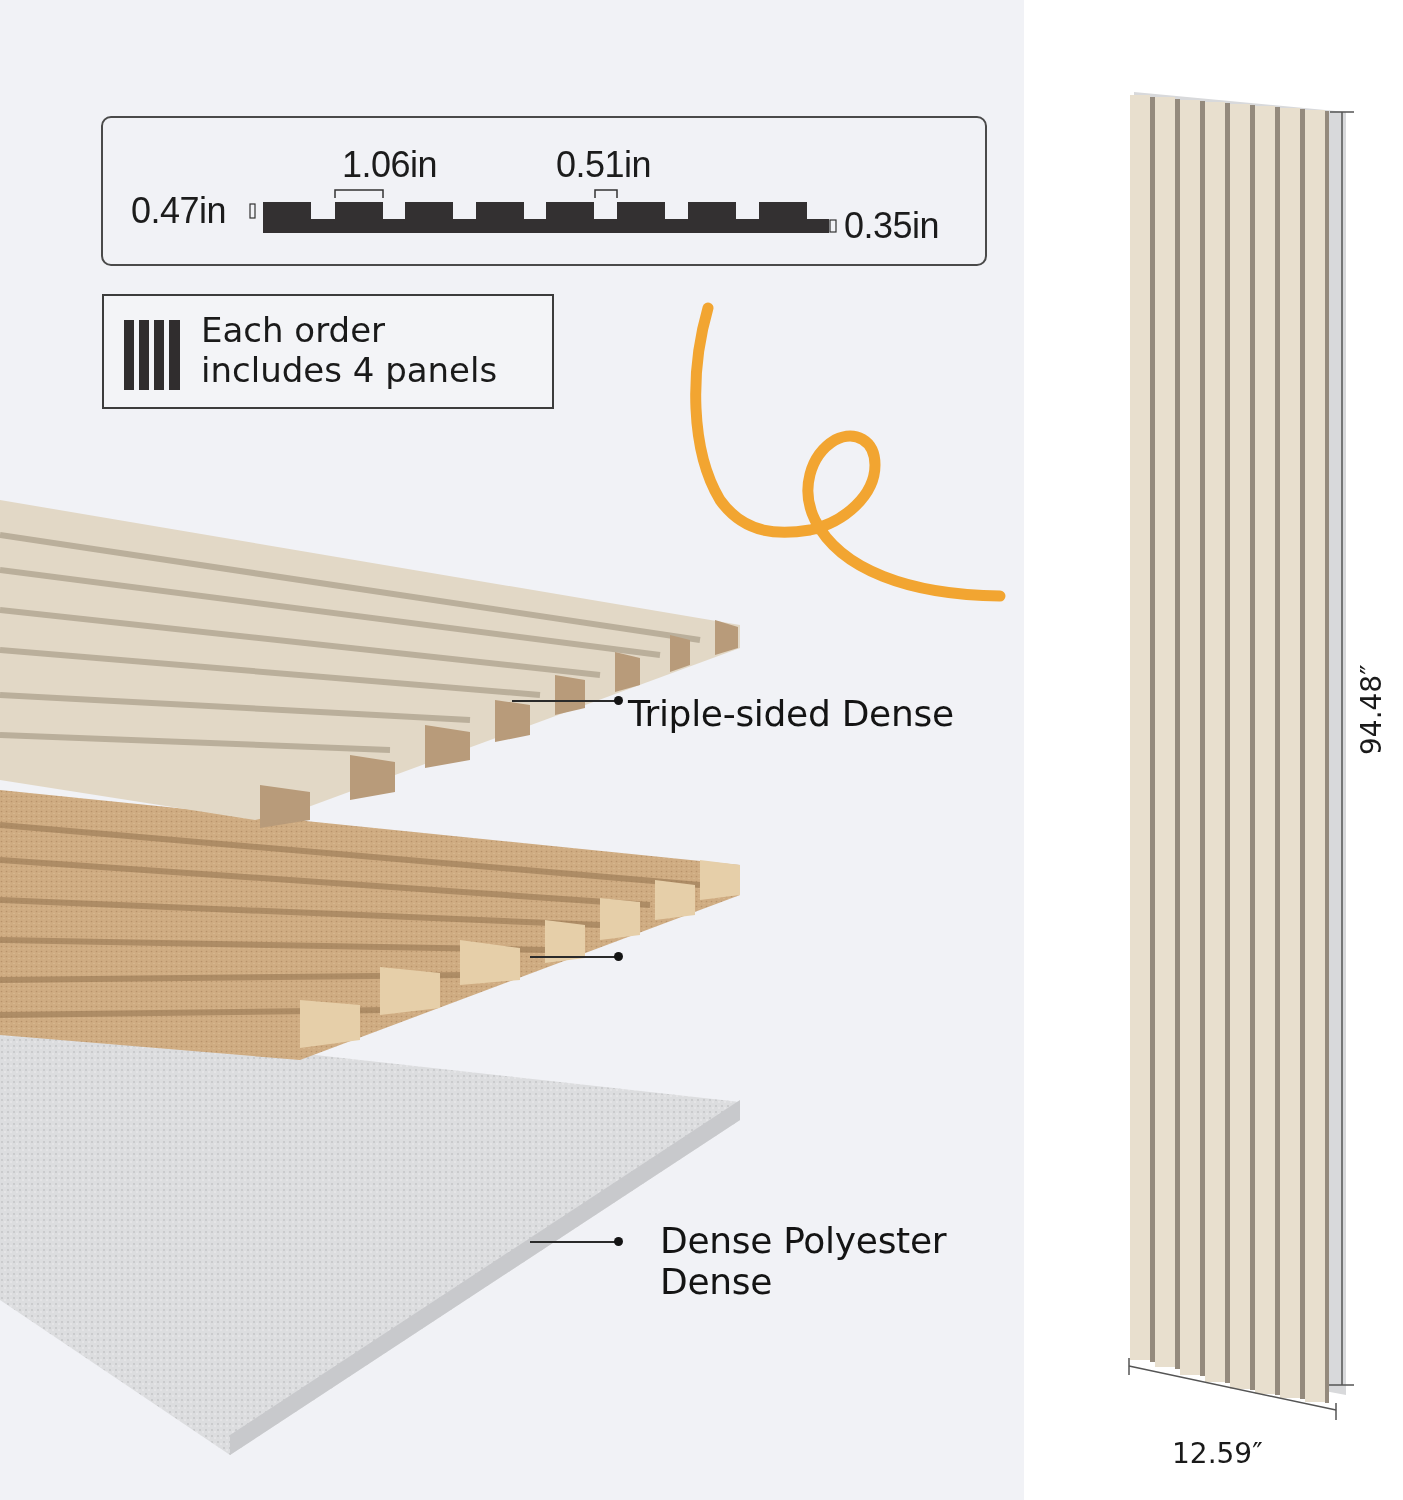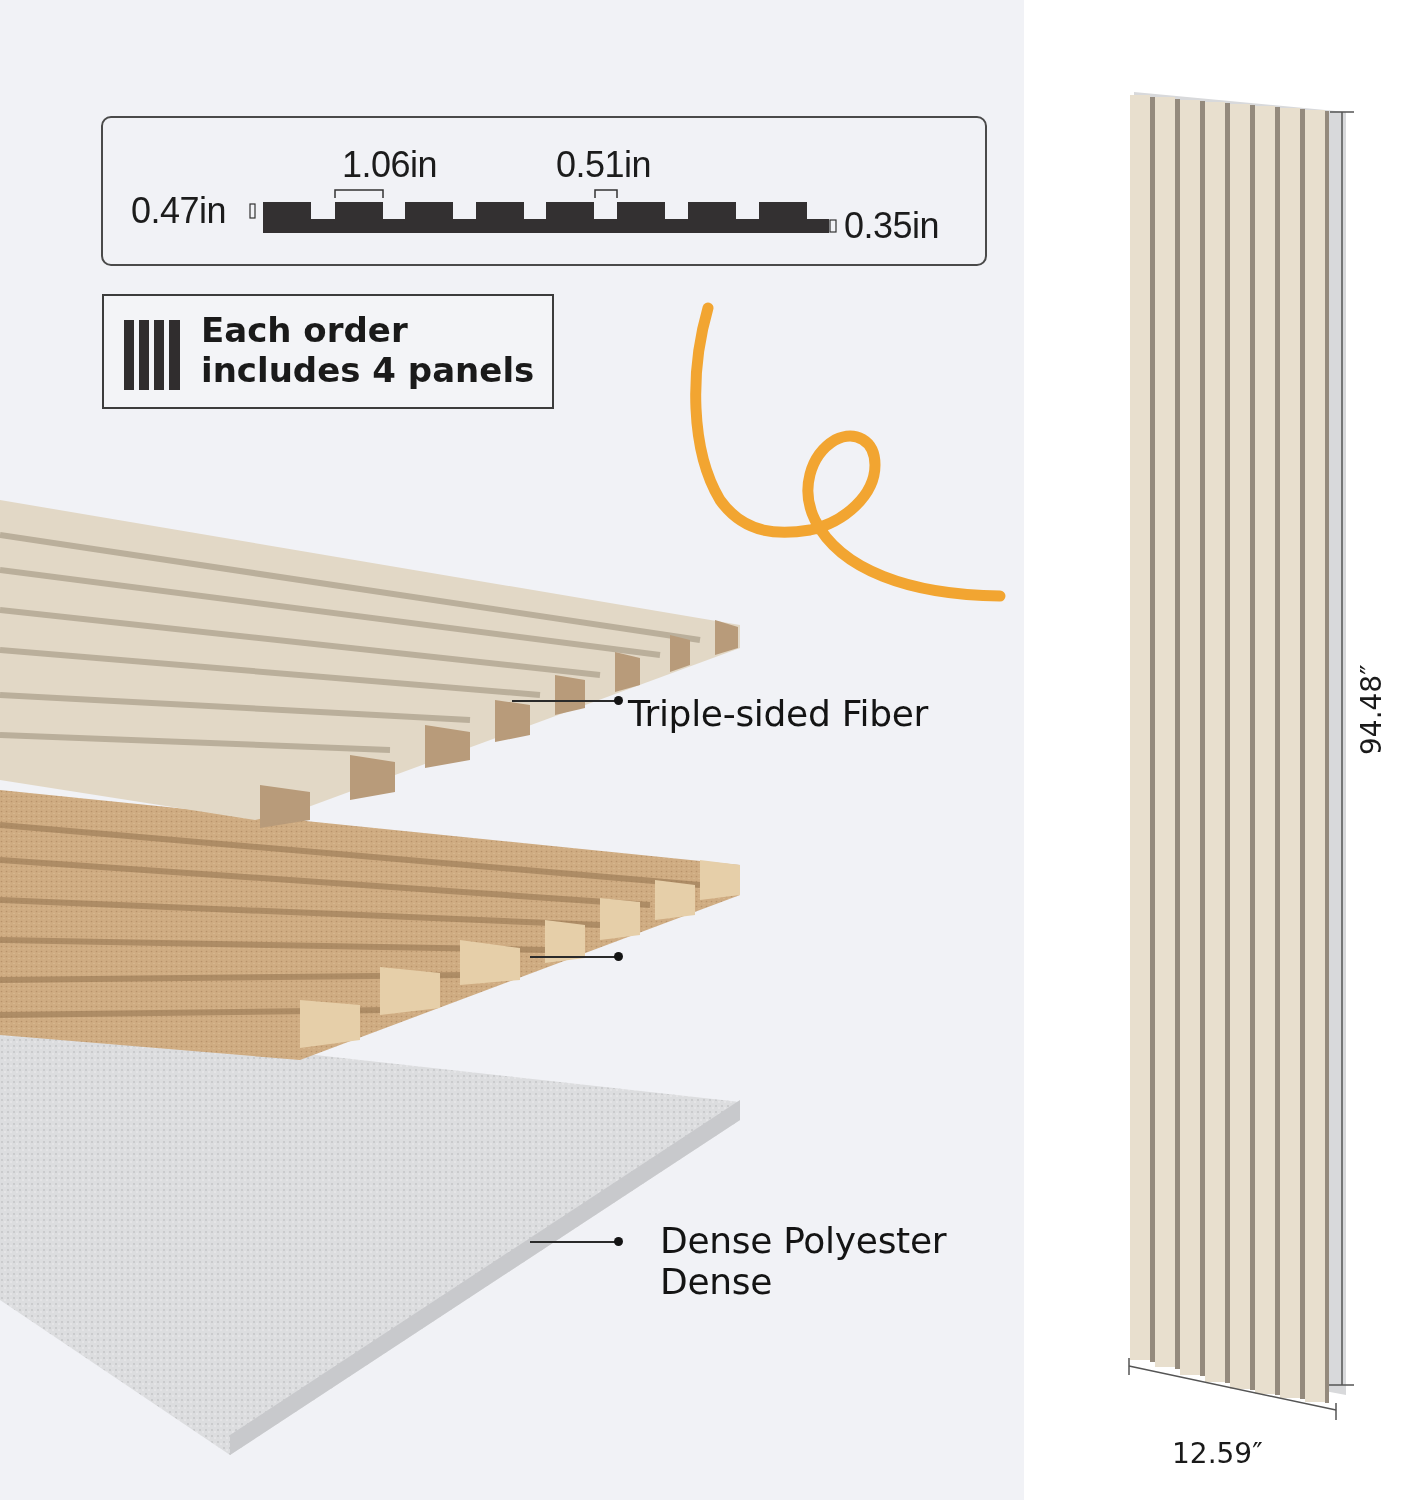--- a/index.html
+++ b/index.html
@@ -3,21 +3,21 @@
 <meta charset="utf-8">
 <style>
   html, body { margin:0; padding:0; }
   body { width:1403px; height:1500px; position:relative; overflow:hidden; background:#ffffff; font-family:"DejaVu Sans", sans-serif; color:#1a1818; }
   .left-bg { position:absolute; left:0; top:0; width:1024px; height:1500px; background:#f1f2f6; }
   .right-bg { position:absolute; left:1024px; top:0; width:379px; height:1500px; background:#ffffff; }
 
   .profile-box { position:absolute; left:101px; top:116px; width:886px; height:150px; border:2px solid #4a4a4a; border-radius:10px; box-sizing:border-box; }
   .dim-label { position:absolute; font-family:"Liberation Sans", sans-serif; font-size:36px; color:#1c1c1c; letter-spacing:-0.5px; }
 
-  .panels-box { position:absolute; left:102px; top:294px; width:452px; height:115px; border:2px solid #3c3c3c; box-sizing:border-box; background:#f3f4f7;font-weight:bold; }
+  .panels-box { position:absolute; left:102px; top:294px; width:452px; height:115px; border:2px solid #3c3c3c; box-sizing:border-box; background:#f3f4f7; }
   .panels-text { position:absolute; left:97px; top:14px; font-family:"DejaVu Sans", sans-serif; font-size:34px; line-height:40px; color:#1a1a1a; }
 
   .callout { position:absolute; font-family:"DejaVu Sans", sans-serif; font-size:36px; line-height:41px; color:#141414; letter-spacing:-0.3px; }
   .leader { position:absolute; height:2px; background:#2a2a2a; }
   .dot { position:absolute; width:9px; height:9px; border-radius:50%; background:#141414; }
 
   .dim-text-right { position:absolute; font-family:"DejaVu Sans", sans-serif; font-size:28px; color:#1a1a1a;margin-top:10px; }
 </style>
 </head>
 <body>
@@ -128,21 +128,21 @@
       <polygon points="425,245 470,252 470,280 425,288"></polygon>
       <polygon points="350,275 395,282 395,312 350,320"></polygon>
       <polygon points="260,305 310,312 310,340 260,348"></polygon>
     </g>
   </g>
 </svg>
 
 <div class="leader" style="left:512px;top:700px;width:104px;"></div>
 <div class="dot" style="left:614px;top:696px;"></div>
 <div class="callout" style="left:628px;top:693px;">
-  <div>Triple-sided Fiber</div>
+  <div>Triple-sided Dense</div>
 </div>
 
 <div class="leader" style="left:530px;top:956px;width:86px;"></div>
 <div class="dot" style="left:614px;top:952px;"></div>
 <div class="callout" style="left:628px;top:934px;">
 </div>
 
 <div class="leader" style="left:530px;top:1241px;width:86px;"></div>
 <div class="dot" style="left:614px;top:1237px;"></div>
 <div class="callout" style="left:628px;top:1220px;margin-left:32px;">

